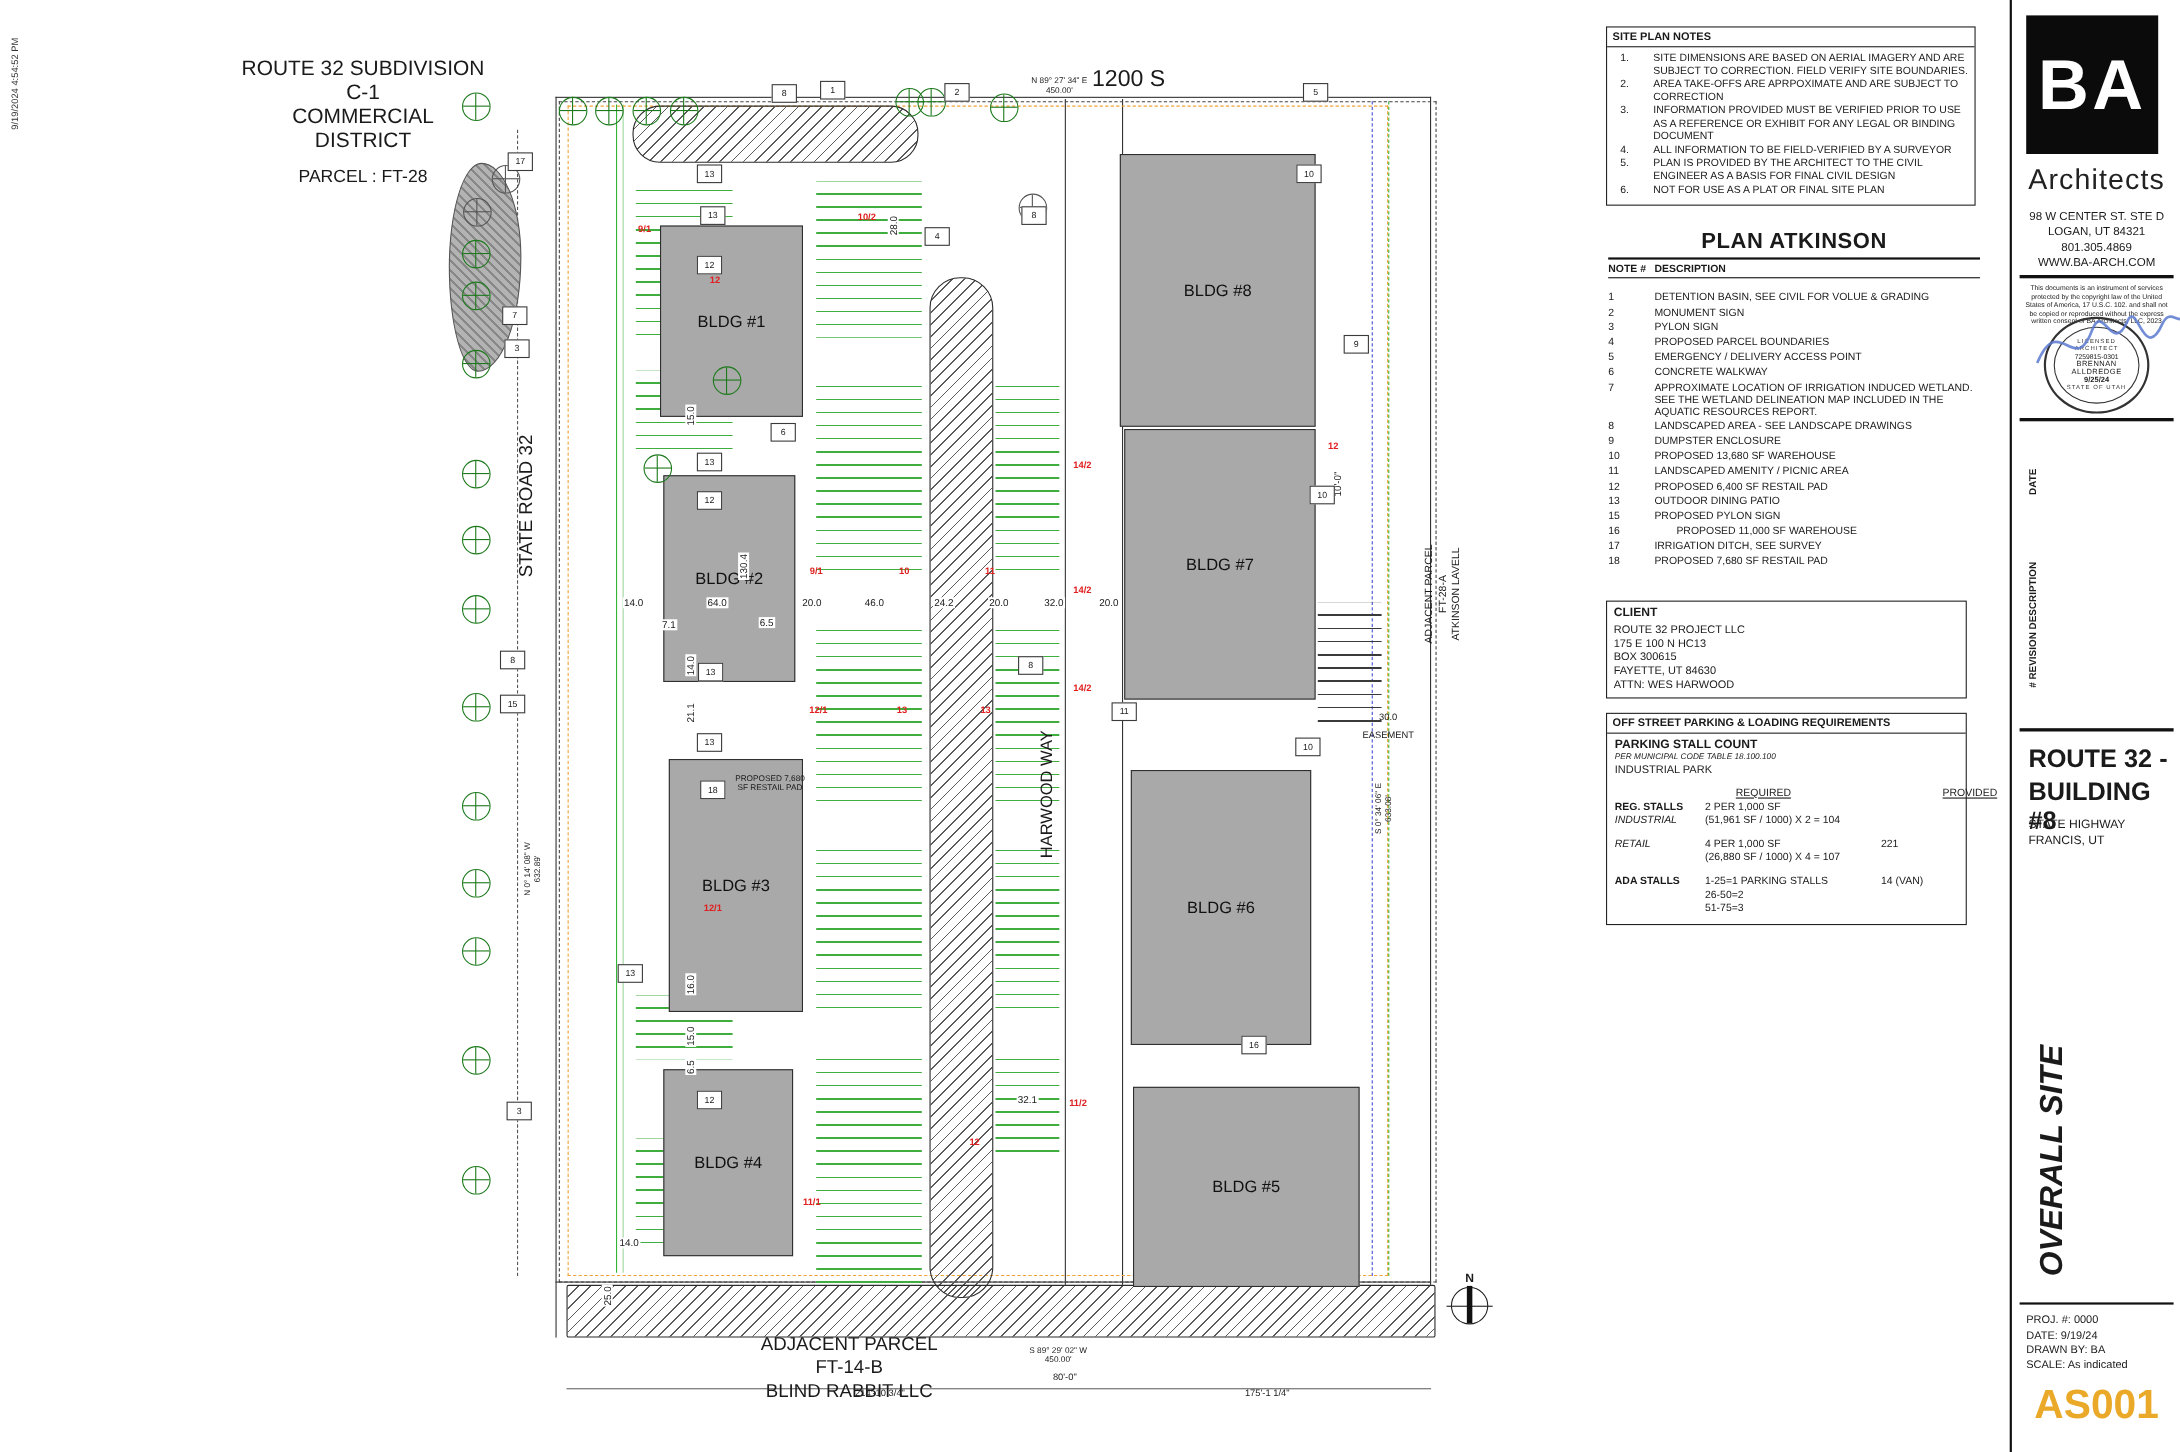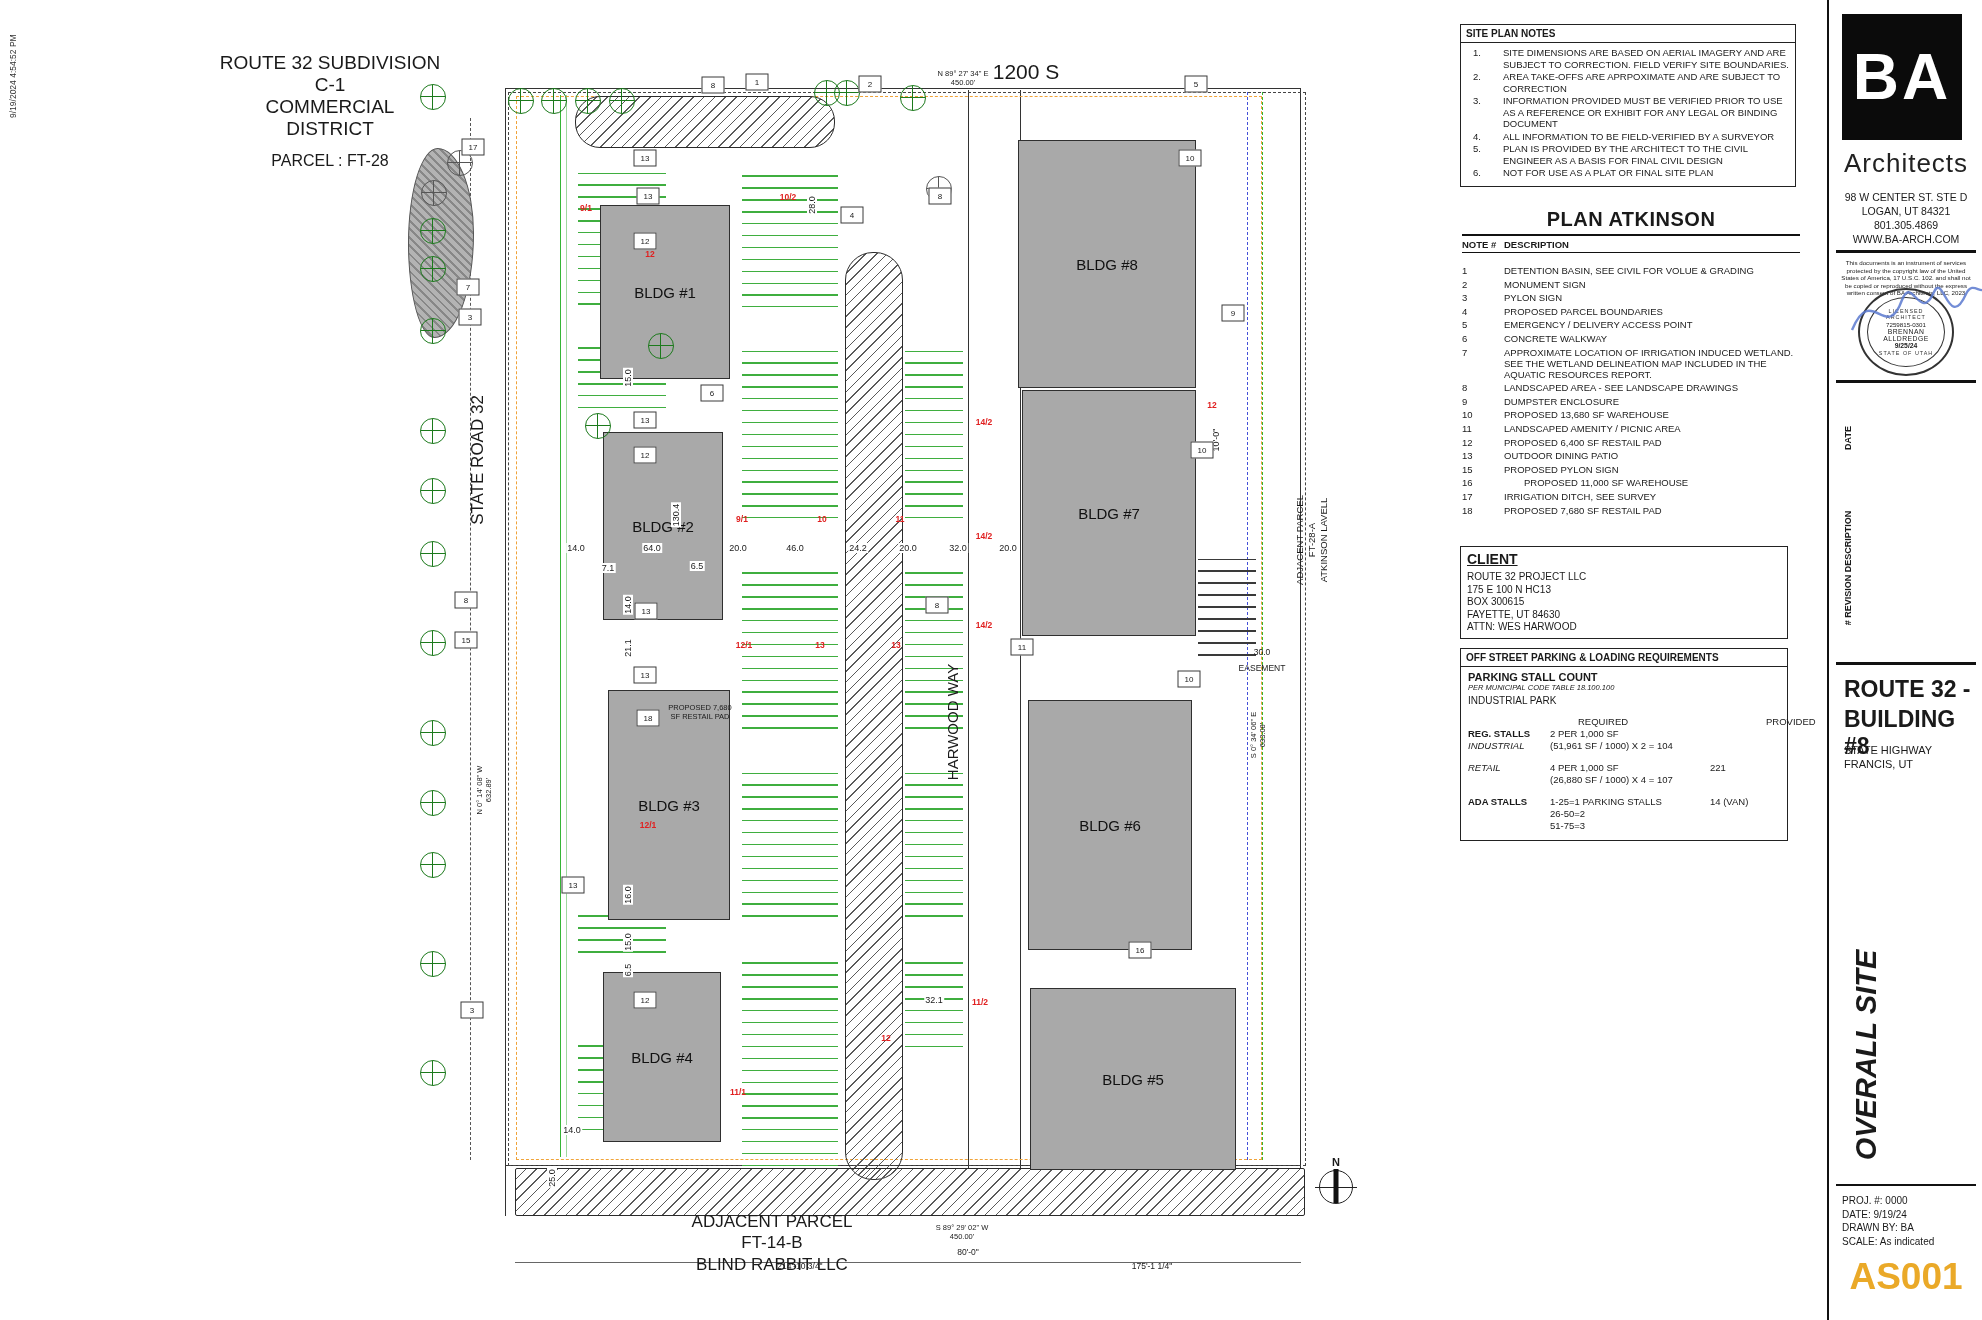--- a/index.html
+++ b/index.html
@@ -59,30 +59,30 @@
   .keynotes{position:absolute;left:1462px;top:208px;width:338px;z-index:8;}
   .kn-title{font-size:20px;font-weight:bold;text-align:center;letter-spacing:.5px;
             border-bottom:2px solid #111;padding-bottom:3px;}
   .kn-head{font-size:9.5px;font-weight:bold;padding:3px 0 2px;border-bottom:1.4px solid #111;display:flex;}
   .kn-head .c1{width:42px;}
   .kn-list{padding-top:12px;}
   .krow{display:flex;font-size:9.5px;line-height:11px;margin-bottom:2.6px;}
   .kn{width:42px;flex:none;}
   .kd{flex:1;}
   .client-lines{padding:4px 6px;font-size:10px;line-height:12.5px;}
-  .client-title{font-size:14px;font-weight:bold;text-decoration:underline;padding:4px 6px 0;}
+  .client-title{font-size:11px;font-weight:bold;padding:4px 6px 0;}
   .pk-body{padding:4px 7px 8px;}
   .pk-sub{font-size:11px;font-weight:bold;}
   .pk-code{font-size:7.5px;font-style:italic;margin-bottom:3px;}
   .pk-zone{font-size:10px;margin-bottom:10px;}
   .pk-row{display:flex;font-size:9.5px;line-height:12px;}
   .pk-c1{width:82px;flex:none;}
   .pk-c2{width:160px;flex:none;}
   .pk-c3{flex:1;}
-  .und{padding-left:28px;}
+  .und{text-decoration:underline;padding-left:28px;}
   .bold{font-weight:bold;}
   .ital{font-style:italic;}
   .sp{height:10px;}
   
   .tb-rule{position:absolute;left:1827px;top:0;width:2px;height:1320px;background:#111;z-index:9;}
   .tb{position:absolute;left:1836px;top:0;width:140px;height:1320px;z-index:9;}
   .logo{position:absolute;left:6px;top:14px;width:120px;height:126px;background:#0b0b0b;color:#fff;
         display:flex;align-items:center;justify-content:center;font-size:64px;font-weight:bold;letter-spacing:3px;}
   .brand{position:absolute;left:0;top:148px;width:140px;text-align:center;font-size:26px;letter-spacing:1px;color:#222;}
   .addr{position:absolute;left:0;top:190px;width:140px;text-align:center;font-size:10.5px;line-height:14px;}

